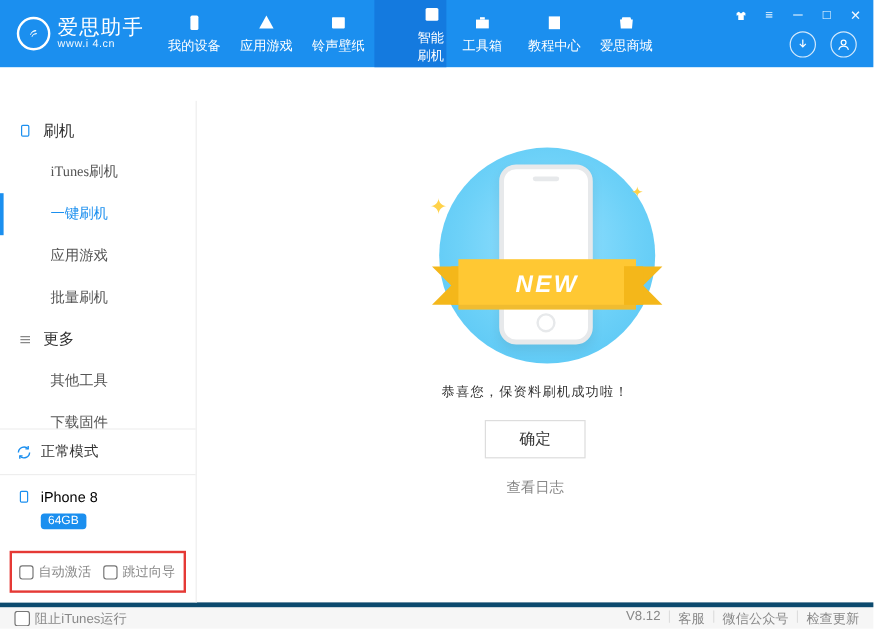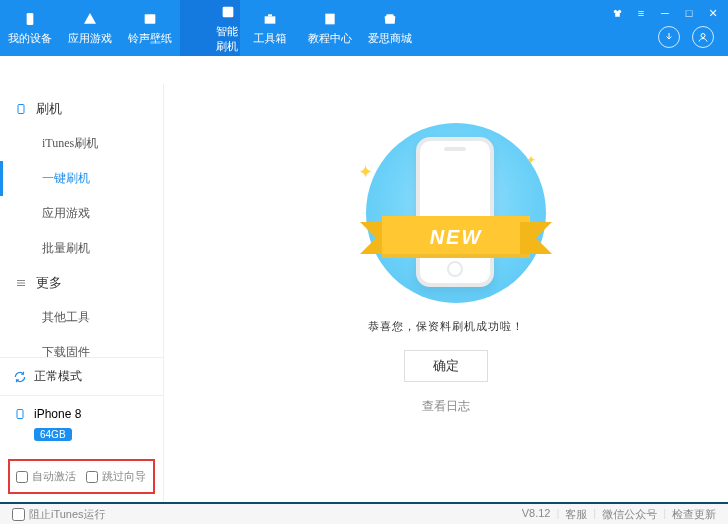--- a/index.html
+++ b/index.html
@@ -216,36 +216,47 @@
       border:1px solid #ddd;
       padding:6px 28px;
       font-size:13px;
       color:#333;
       cursor:pointer;
     }
     .loglink{ font-size:12px; color:#888; cursor:pointer;}
     .footer{
       height:22px;
       background:#f6f6f6;
-      border-top:2px solid #0c4a6e;
+      border-top:4px solid #0c4a6e;
       display:flex;
       align-items:center;
       font-size:11px;
       color:#888;
       padding:0 12px;
       gap:40px;
     }
     .footer .left{ display:flex; align-items:center; gap:4px;}
     .footer .right{ margin-left:auto; display:flex; align-items:flex-start; gap:6px;}
     .divider{ color:#ddd; }
   </style>
 </head>
 <body>
 
 <div class="header">
+  <div class="logo">
+    <div class="logo-icon">
+      <svg viewBox="0 0 24 24" fill="#fff">
+          <path d="M7 14c1-4 4-7 9-7l-1 2c-4 0-6 2-7 5zm2 3c1-4 4-6 8-6l-1 2c-3 0-5 1-6 4z"></path>
+        </svg>
+    </div>
+    <div class="logo-text">
+      <span class="brand">爱思助手</span>
+      <span class="url">www.i 4.cn</span>
+    </div>
+  </div>
   <div class="nav">
     <div class="nav-item">
       <span class="nico">
           <svg width="16" height="16" viewBox="0 0 24 24" fill="#fff">
             <rect x="7" y="3" width="10" height="18" rx="2" ry="2"></rect>
           </svg>
         </span>
       <span class="nlabel">我的设备</span>
     </div>
     <div class="nav-item">

